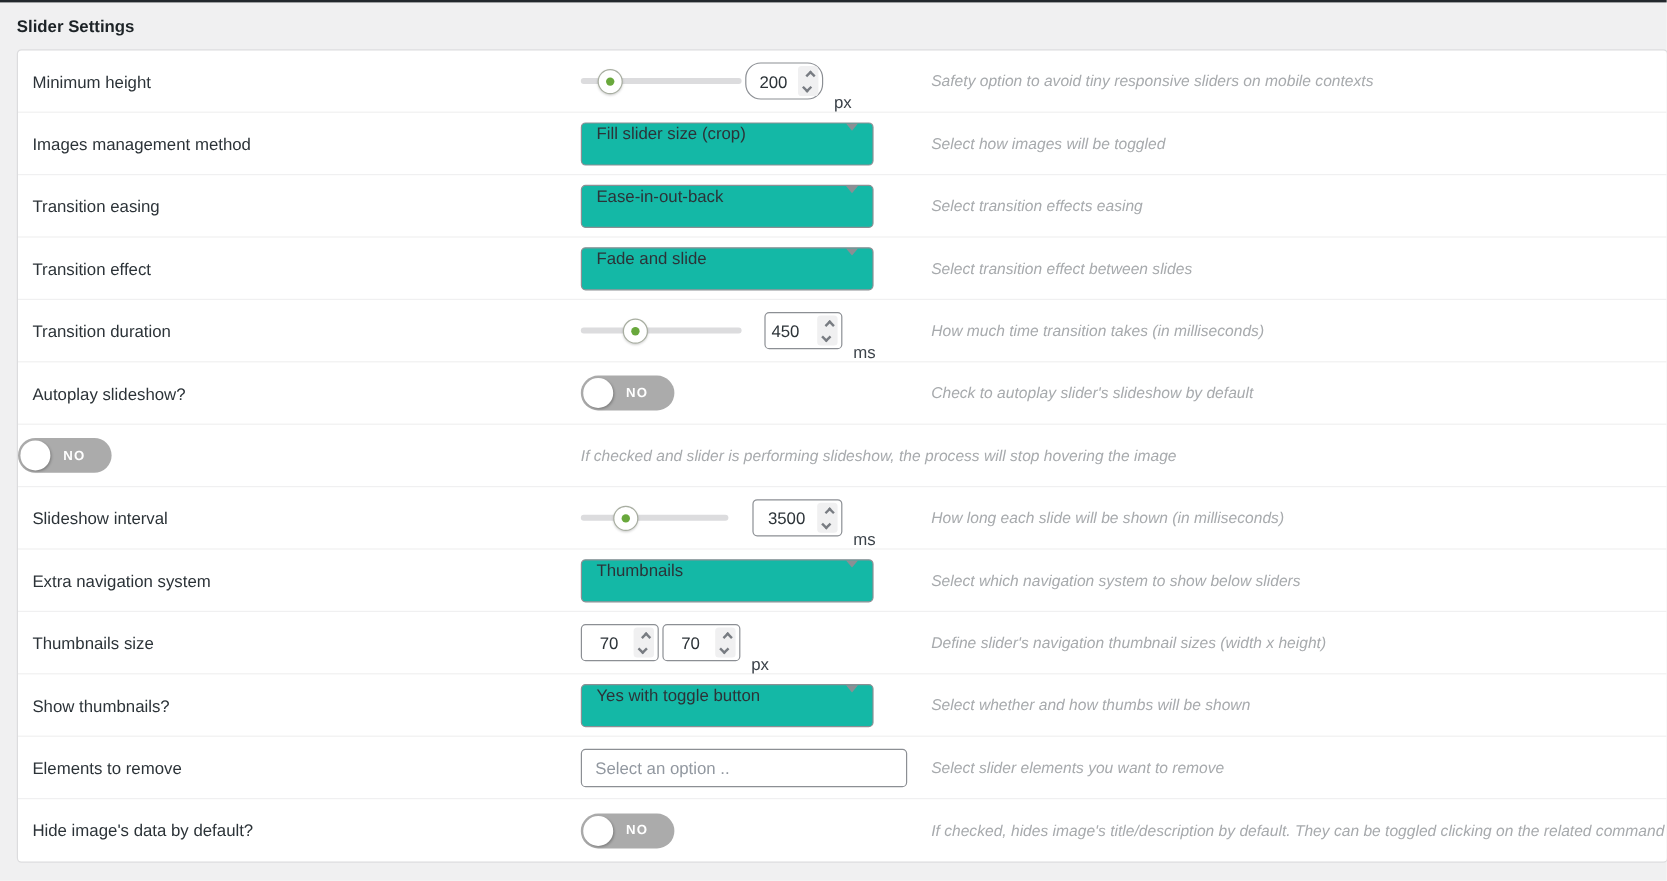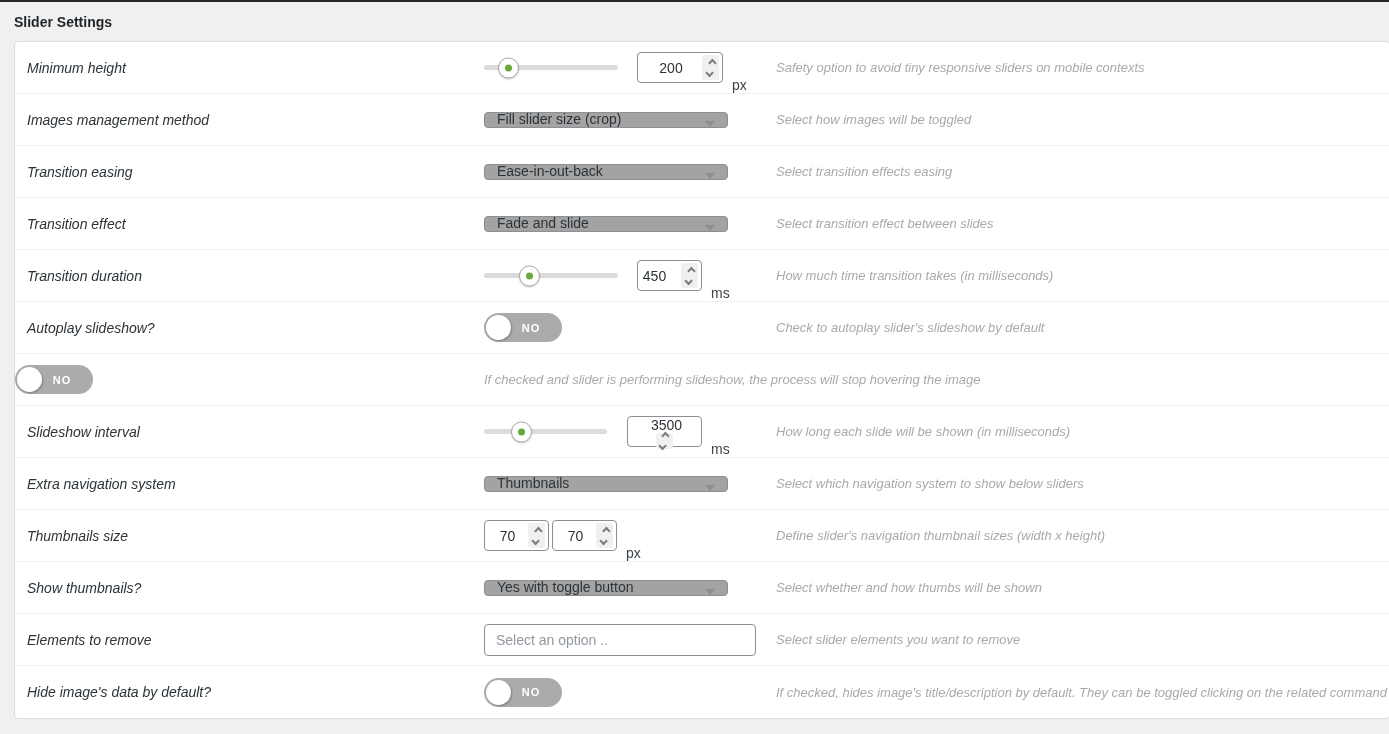--- a/index.html
+++ b/index.html
@@ -19,21 +19,21 @@
     background:#fff; border:1px solid #dcdcde; border-radius:4px;
   }
   .row {
     display:grid;
     grid-template-columns:469px 292px 1fr;
     align-items:center;
     height:52px;
     border-bottom:1px solid #f0f0f1;
   }
   .row:last-child { border-bottom:none; }
-  .label { padding-left:12px; font-size:14px; color:#2c3338;font-style:italic; }
+  .label { padding-left:12px; font-size:14px; color:#2c3338; }
   .control { display:flex; align-items:center; }
   .desc { font-size:13px; font-style:italic; color:#a7aaad; padding-right:16px; white-space:nowrap; }
 
   
   .slider { position:relative; height:5px; background:#dcdcde; border-radius:3px; flex:none; }
   .slider-handle {
     position:absolute; top:50%; transform:translateY(-50%);
     width:21px; height:21px; border-radius:50%;
     background:#fff; border:1px solid #a8aea1;
     box-shadow:0 1px 2px rgba(0,0,0,.18);
@@ -57,23 +57,23 @@
     display:flex; flex-direction:column; align-items:center; justify-content:center; gap:4px;
     cursor:pointer;
   }
   .chev { width:6px; height:6px; border-top:2px solid #787c82; border-right:2px solid #787c82; }
   .chev.up { transform:rotate(-45deg) translate(1px,1px); }
   .chev.down { transform:rotate(135deg) translate(1px,1px); }
   .unit { font-size:14px; color:#3c434a; margin-left:9px;margin-top:35px; }
 
   
   .select {
-    width:244px; height:16px;
-    border:1px solid #8c8f94; border-radius:4px; background:#a3a3a3;
-    display:inline-flex; align-items:flex-end; justify-content:space-between;
+    width:244px; height:36px;
+    border:1px solid #8c8f94; border-radius:4px; background:#14b8a6;
+    display:inline-flex; align-items:flex-start; justify-content:space-between;
     padding:0 12px; cursor:pointer; flex:none;
   }
   .selval { font-size:14px; color:#2c3338; }
   .selarrow { width:0; height:0; border-left:5px solid transparent; border-right:5px solid transparent; border-top:6px solid #8a8f94; }
 
   
   .toggle {
     position:relative; width:78px; height:29px; border-radius:15px;
     background:var(--toggle-bg,#ababab); cursor:pointer; flex:none;
   }
@@ -102,21 +102,21 @@
 <div class="topbar"></div>
 <div class="section-title">Slider Settings</div>
 <div class="panel">
   <div id="rows">
       <div class="row">
         <div class="label">Minimum height</div>
         <div class="control">
           <div class="slider" style="width: 134px;">
             <div class="slider-handle" style="left: 14px;"></div>
           </div>
-          <div class="numfield" style="width: 86px; margin-left: 19px;">
+          <div class="numfield" style="width: 65px; margin-left: 3px; border-radius: 13px;">
             <span class="numval">200</span>
             <div class="spinner">
               <div class="chev up"></div>
               <div class="chev down"></div>
             </div>
           </div>
           <span class="unit">px</span>
         </div>
         <div class="desc">Safety option to avoid tiny responsive sliders on mobile contexts</div>
       </div>
@@ -185,21 +185,21 @@
           </div>
         </div>
         <div class="desc">If checked and slider is performing slideshow, the process will stop hovering the image</div>
       </div>
       <div class="row">
         <div class="label">Slideshow interval</div>
         <div class="control">
           <div class="slider" style="width: 123px;">
             <div class="slider-handle" style="left: 27px;"></div>
           </div>
-          <div class="numfield" style="width: 75px; margin-left: 20px; flex-direction: column;">
+          <div class="numfield" style="width: 75px; margin-left: 20px;">
             <span class="numval">3500</span>
             <div class="spinner">
               <div class="chev up"></div>
               <div class="chev down"></div>
             </div>
           </div>
           <span class="unit">ms</span>
         </div>
         <div class="desc">How long each slide will be shown (in milliseconds)</div>
       </div>

